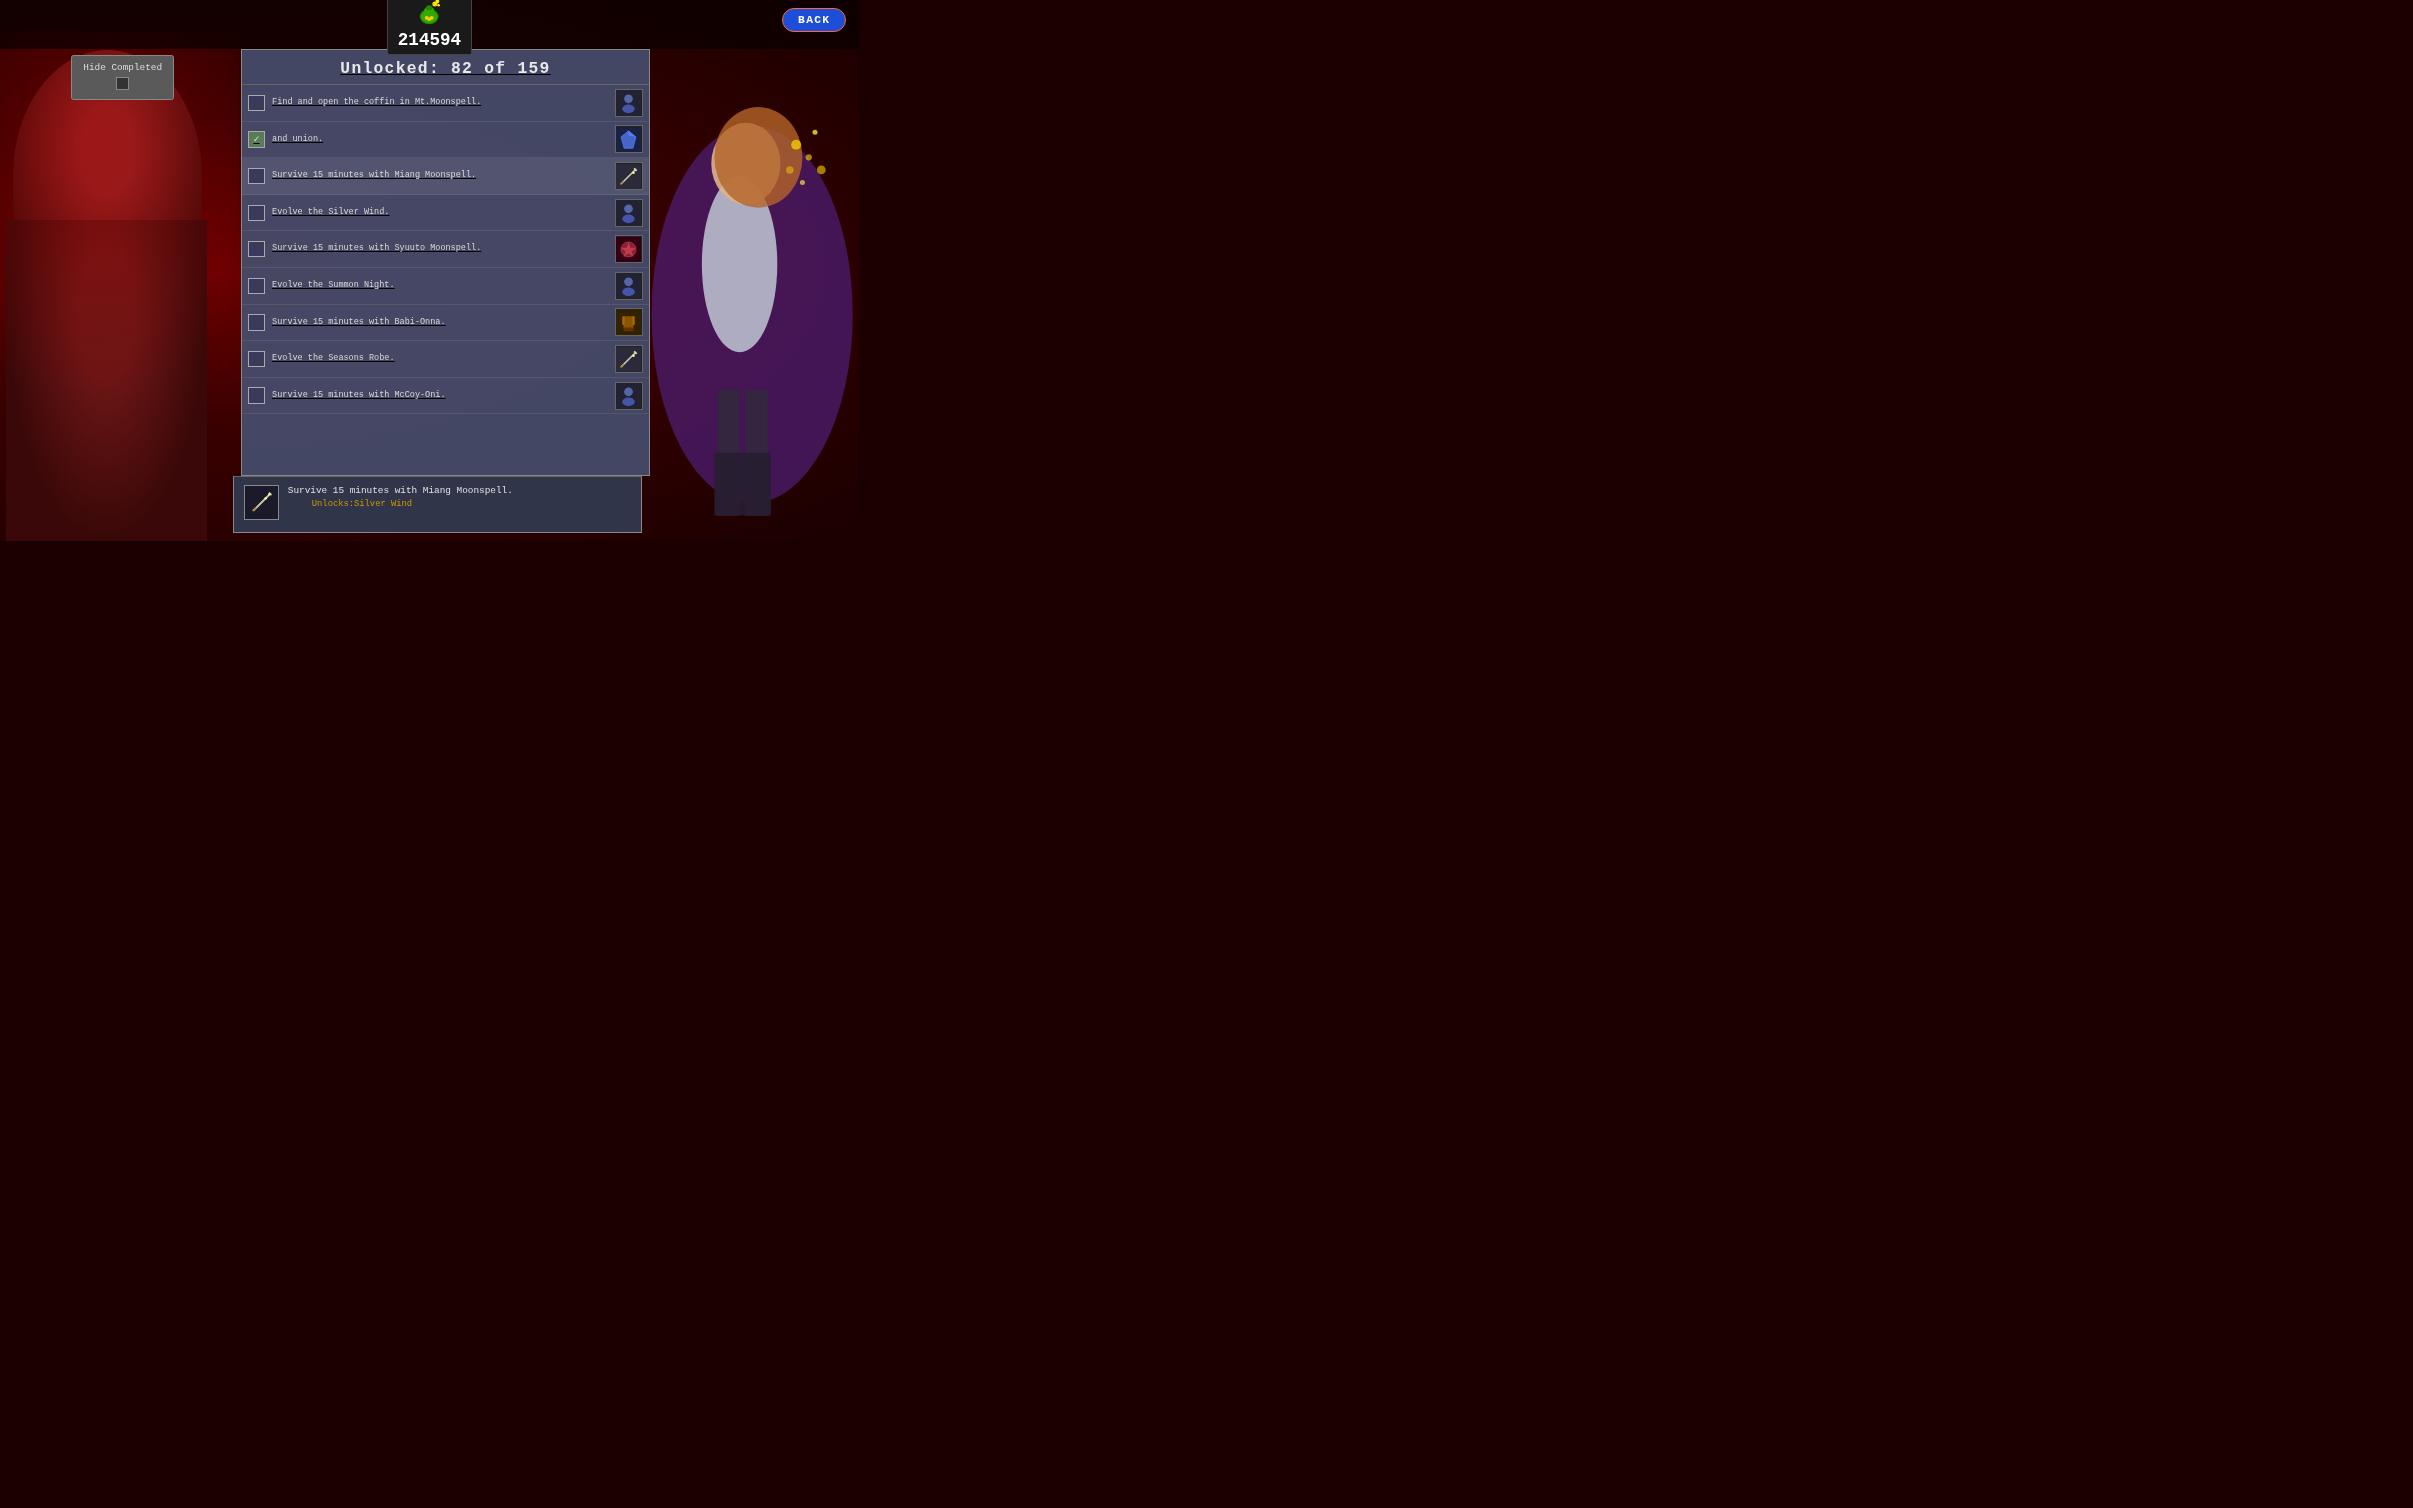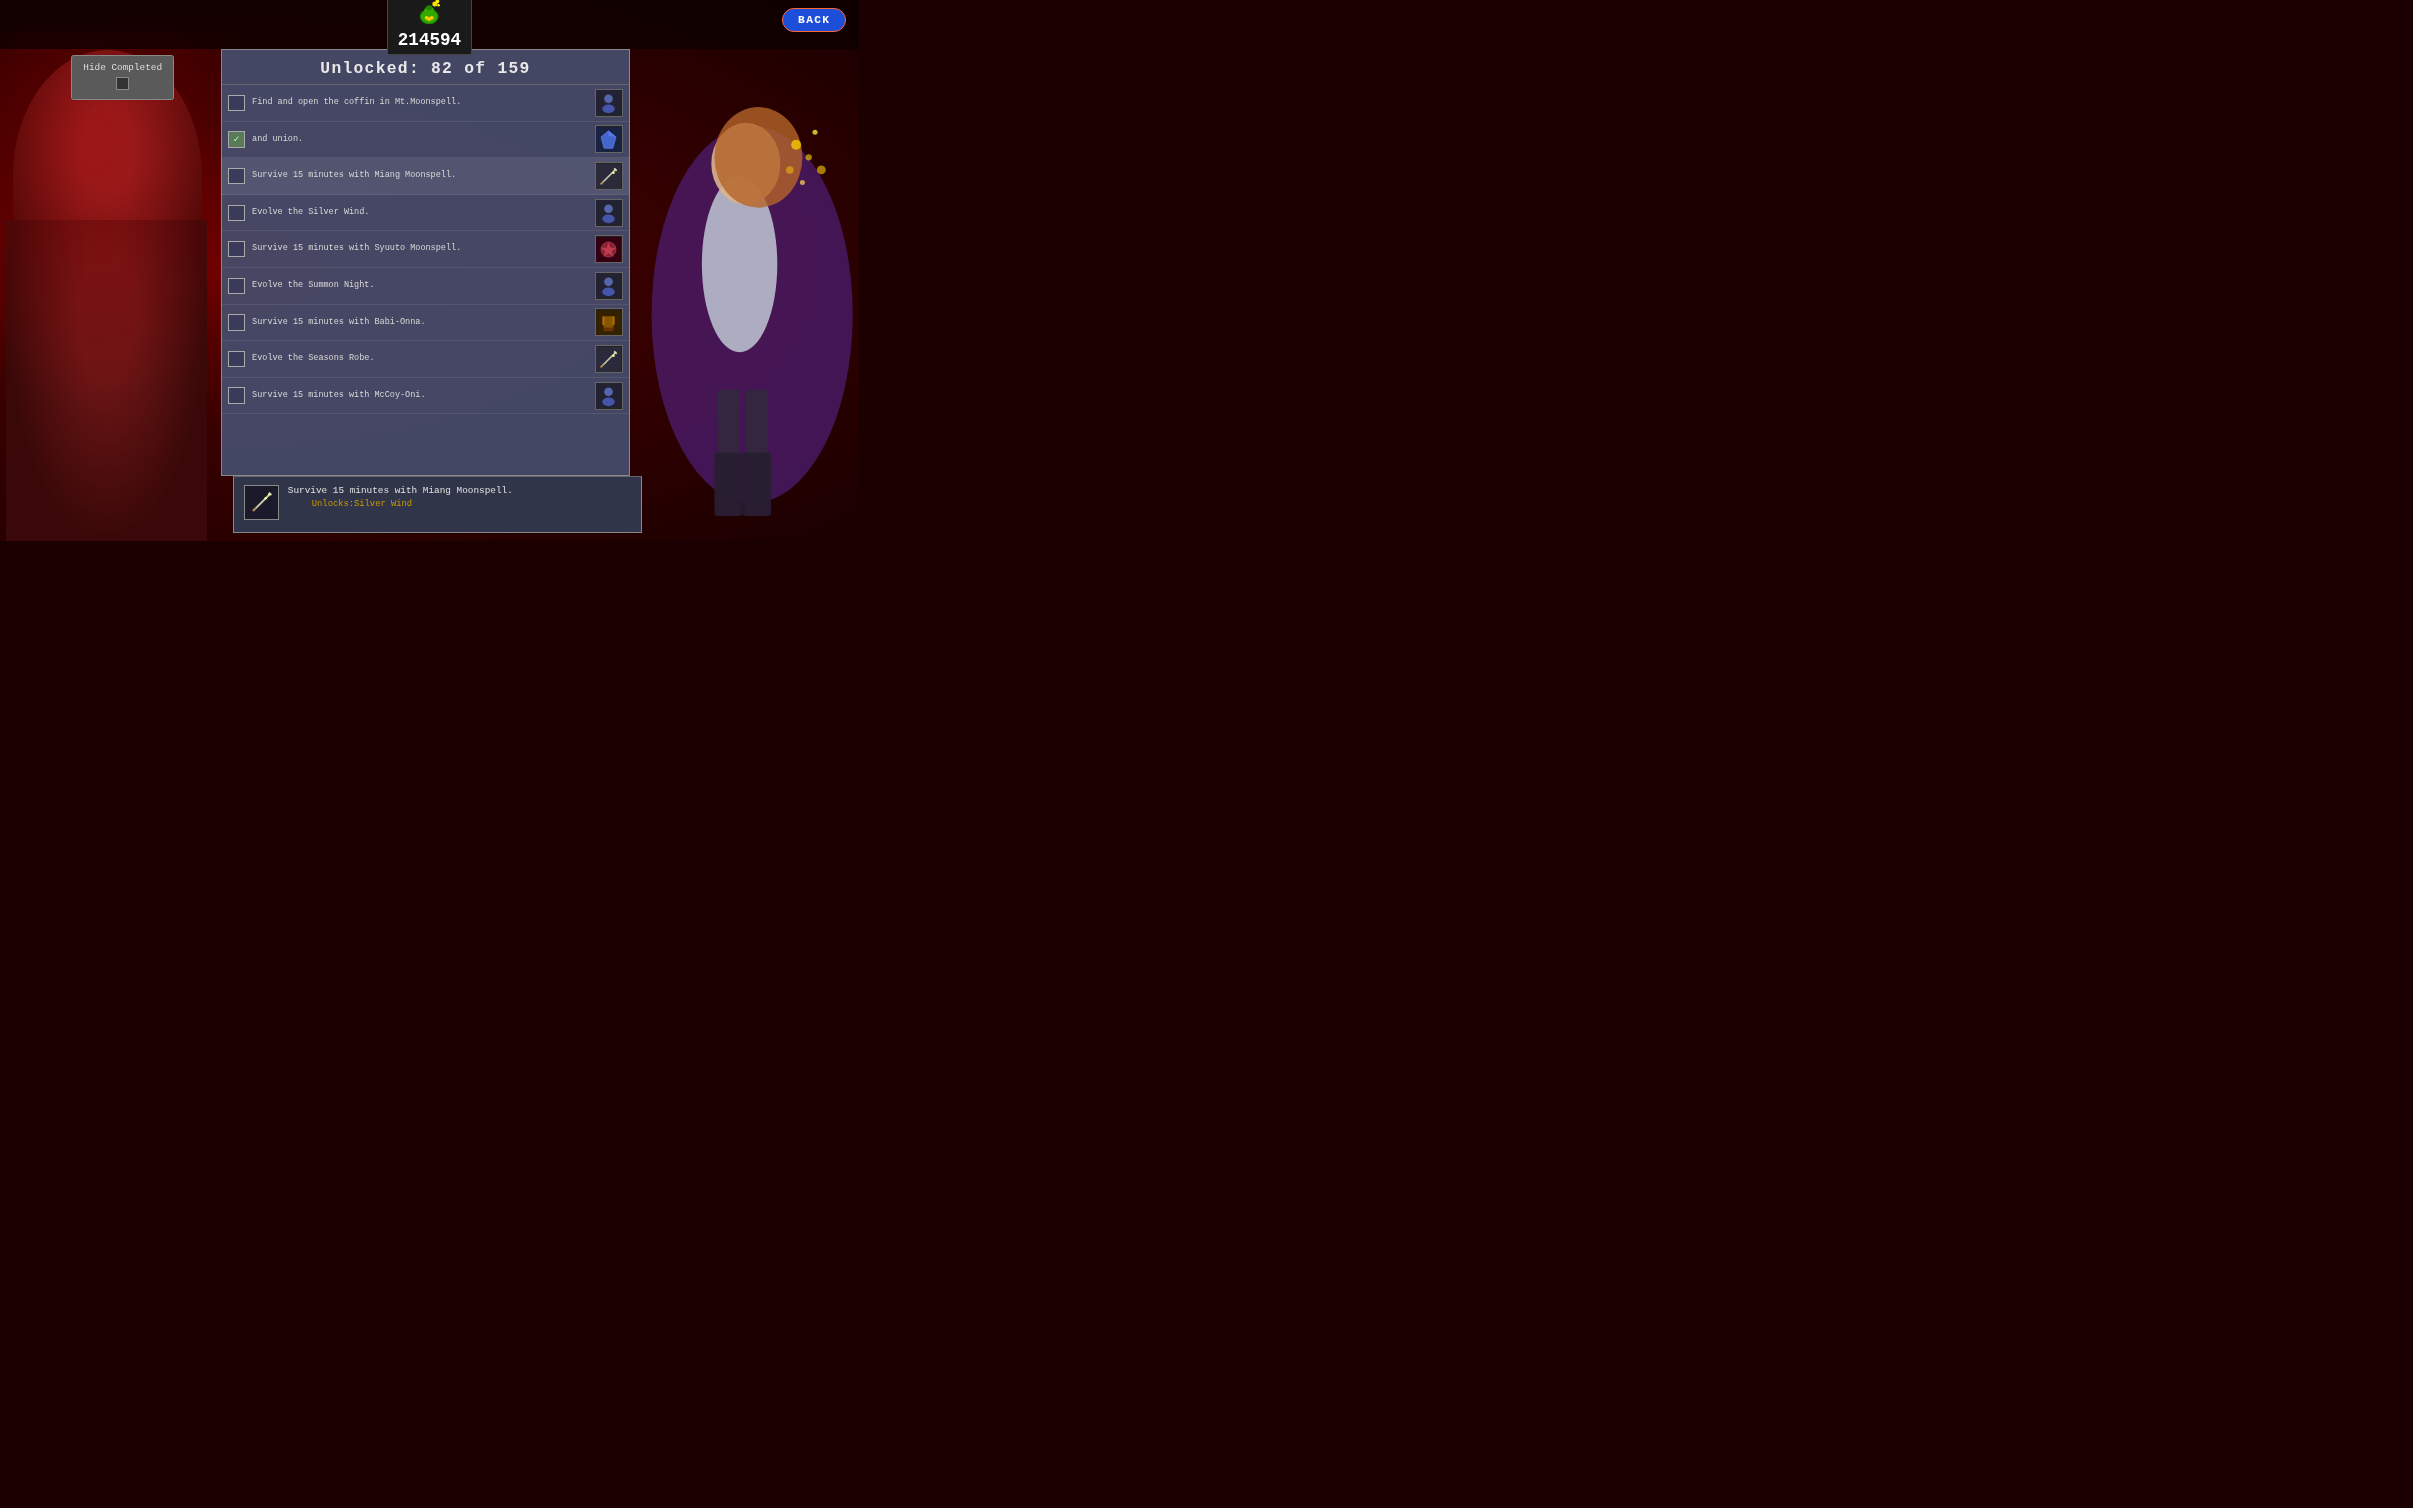--- a/index.html
+++ b/index.html
@@ -161,29 +161,30 @@
       position: absolute;
       top: -1.3px;
       left: 0.6px;
       font-size: 10px;
       color: #333;
     }
 
     
     .main-panel {
       position: absolute;
-      left: 221px;
+      left: 241px;
       top: 49px;
       width: 409px;
       height: 427px;
       background: rgba(70, 75, 105, 0.95);
       border: 1.3px solid #888;
       z-index: 5;
       display: flex;
       flex-direction: column;
+      text-decoration: underline;
     }
 
     .panel-title {
       text-align: center;
       color: #e8e8e8;
       font-family: 'Courier New', monospace;
       font-size: 16.3px;
       font-weight: bold;
       padding: 8.8px 0 6.3px;
       border-bottom: 0.6px solid #666;

